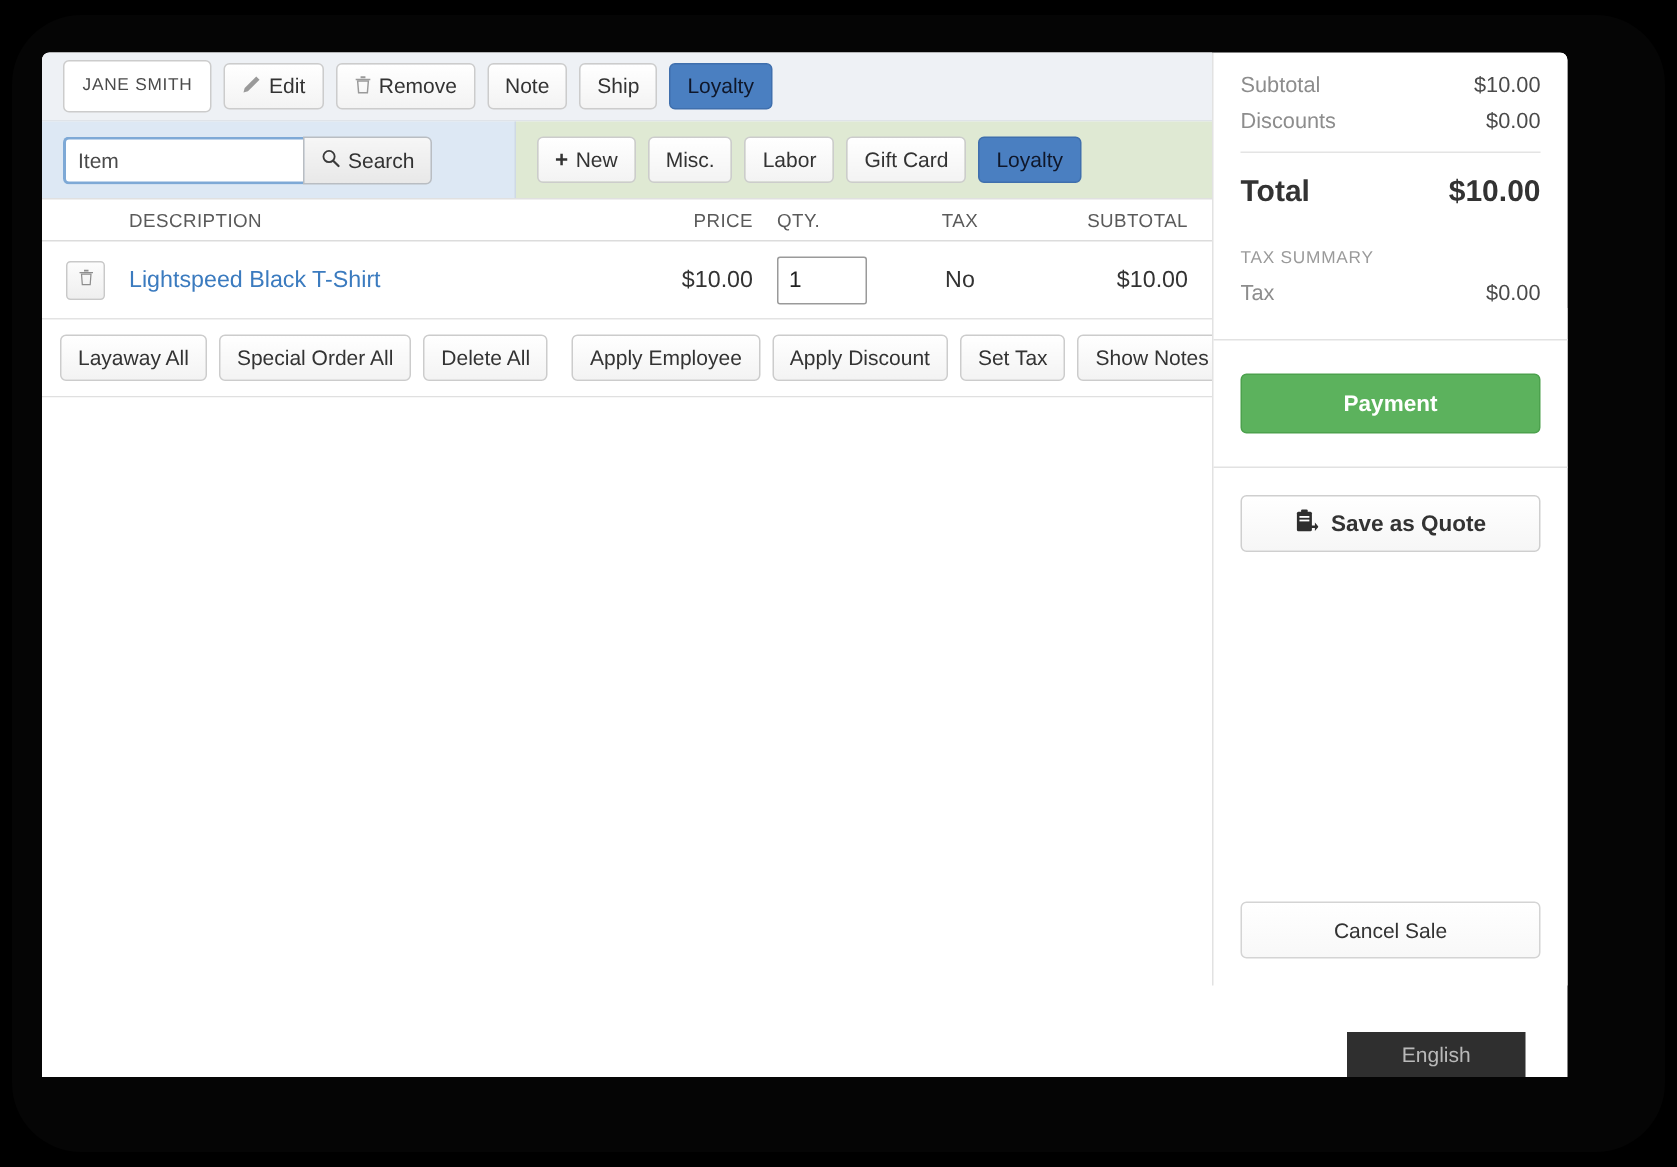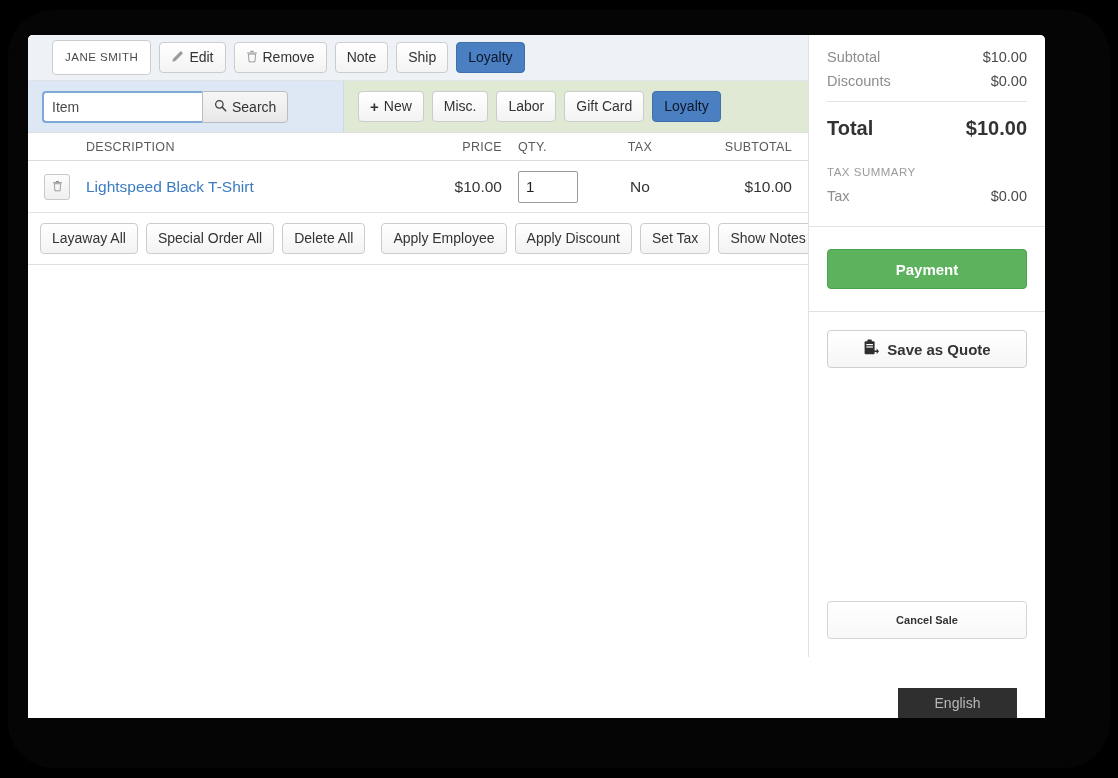--- a/index.html
+++ b/index.html
@@ -72,21 +72,21 @@
   }
 
   
   #toolbar {
     height: 46px;
     background: #eef1f5;
     border-bottom: 1px solid #dfe3e8;
     display: flex;
     align-items: center;
     gap: 8px;
-    padding: 0 24px;
+    padding: 0 14px;
   }
 
   .btn {
     background: linear-gradient(#ffffff, #f3f3f3);
     border: 1px solid #cccccc;
     border-radius: 4px;
     font-family: "Liberation Sans", sans-serif;
     font-size: 14px;
     color: #333333;
     padding: 6px 11px;
@@ -282,22 +282,22 @@
   }
   #sb-spacer { flex: 1; }
   #cancel-sec { padding: 0 18px 18px; }
   #cancel-btn {
     width: 100%;
     height: 38px;
     background: linear-gradient(#ffffff, #f8f8f8);
     border: 1px solid #d4d4d4;
     border-radius: 4px;
     color: #333;
-    font-size: 11px;
-    font-weight: bold;
+    font-size: 14px;
+    font-weight: normal;
     font-family: "Liberation Sans", sans-serif;
     cursor: pointer;
   }
 
   
   #lang-badge {
     position: absolute;
     left: 898px;
     top: 688px;
     width: 119px;

